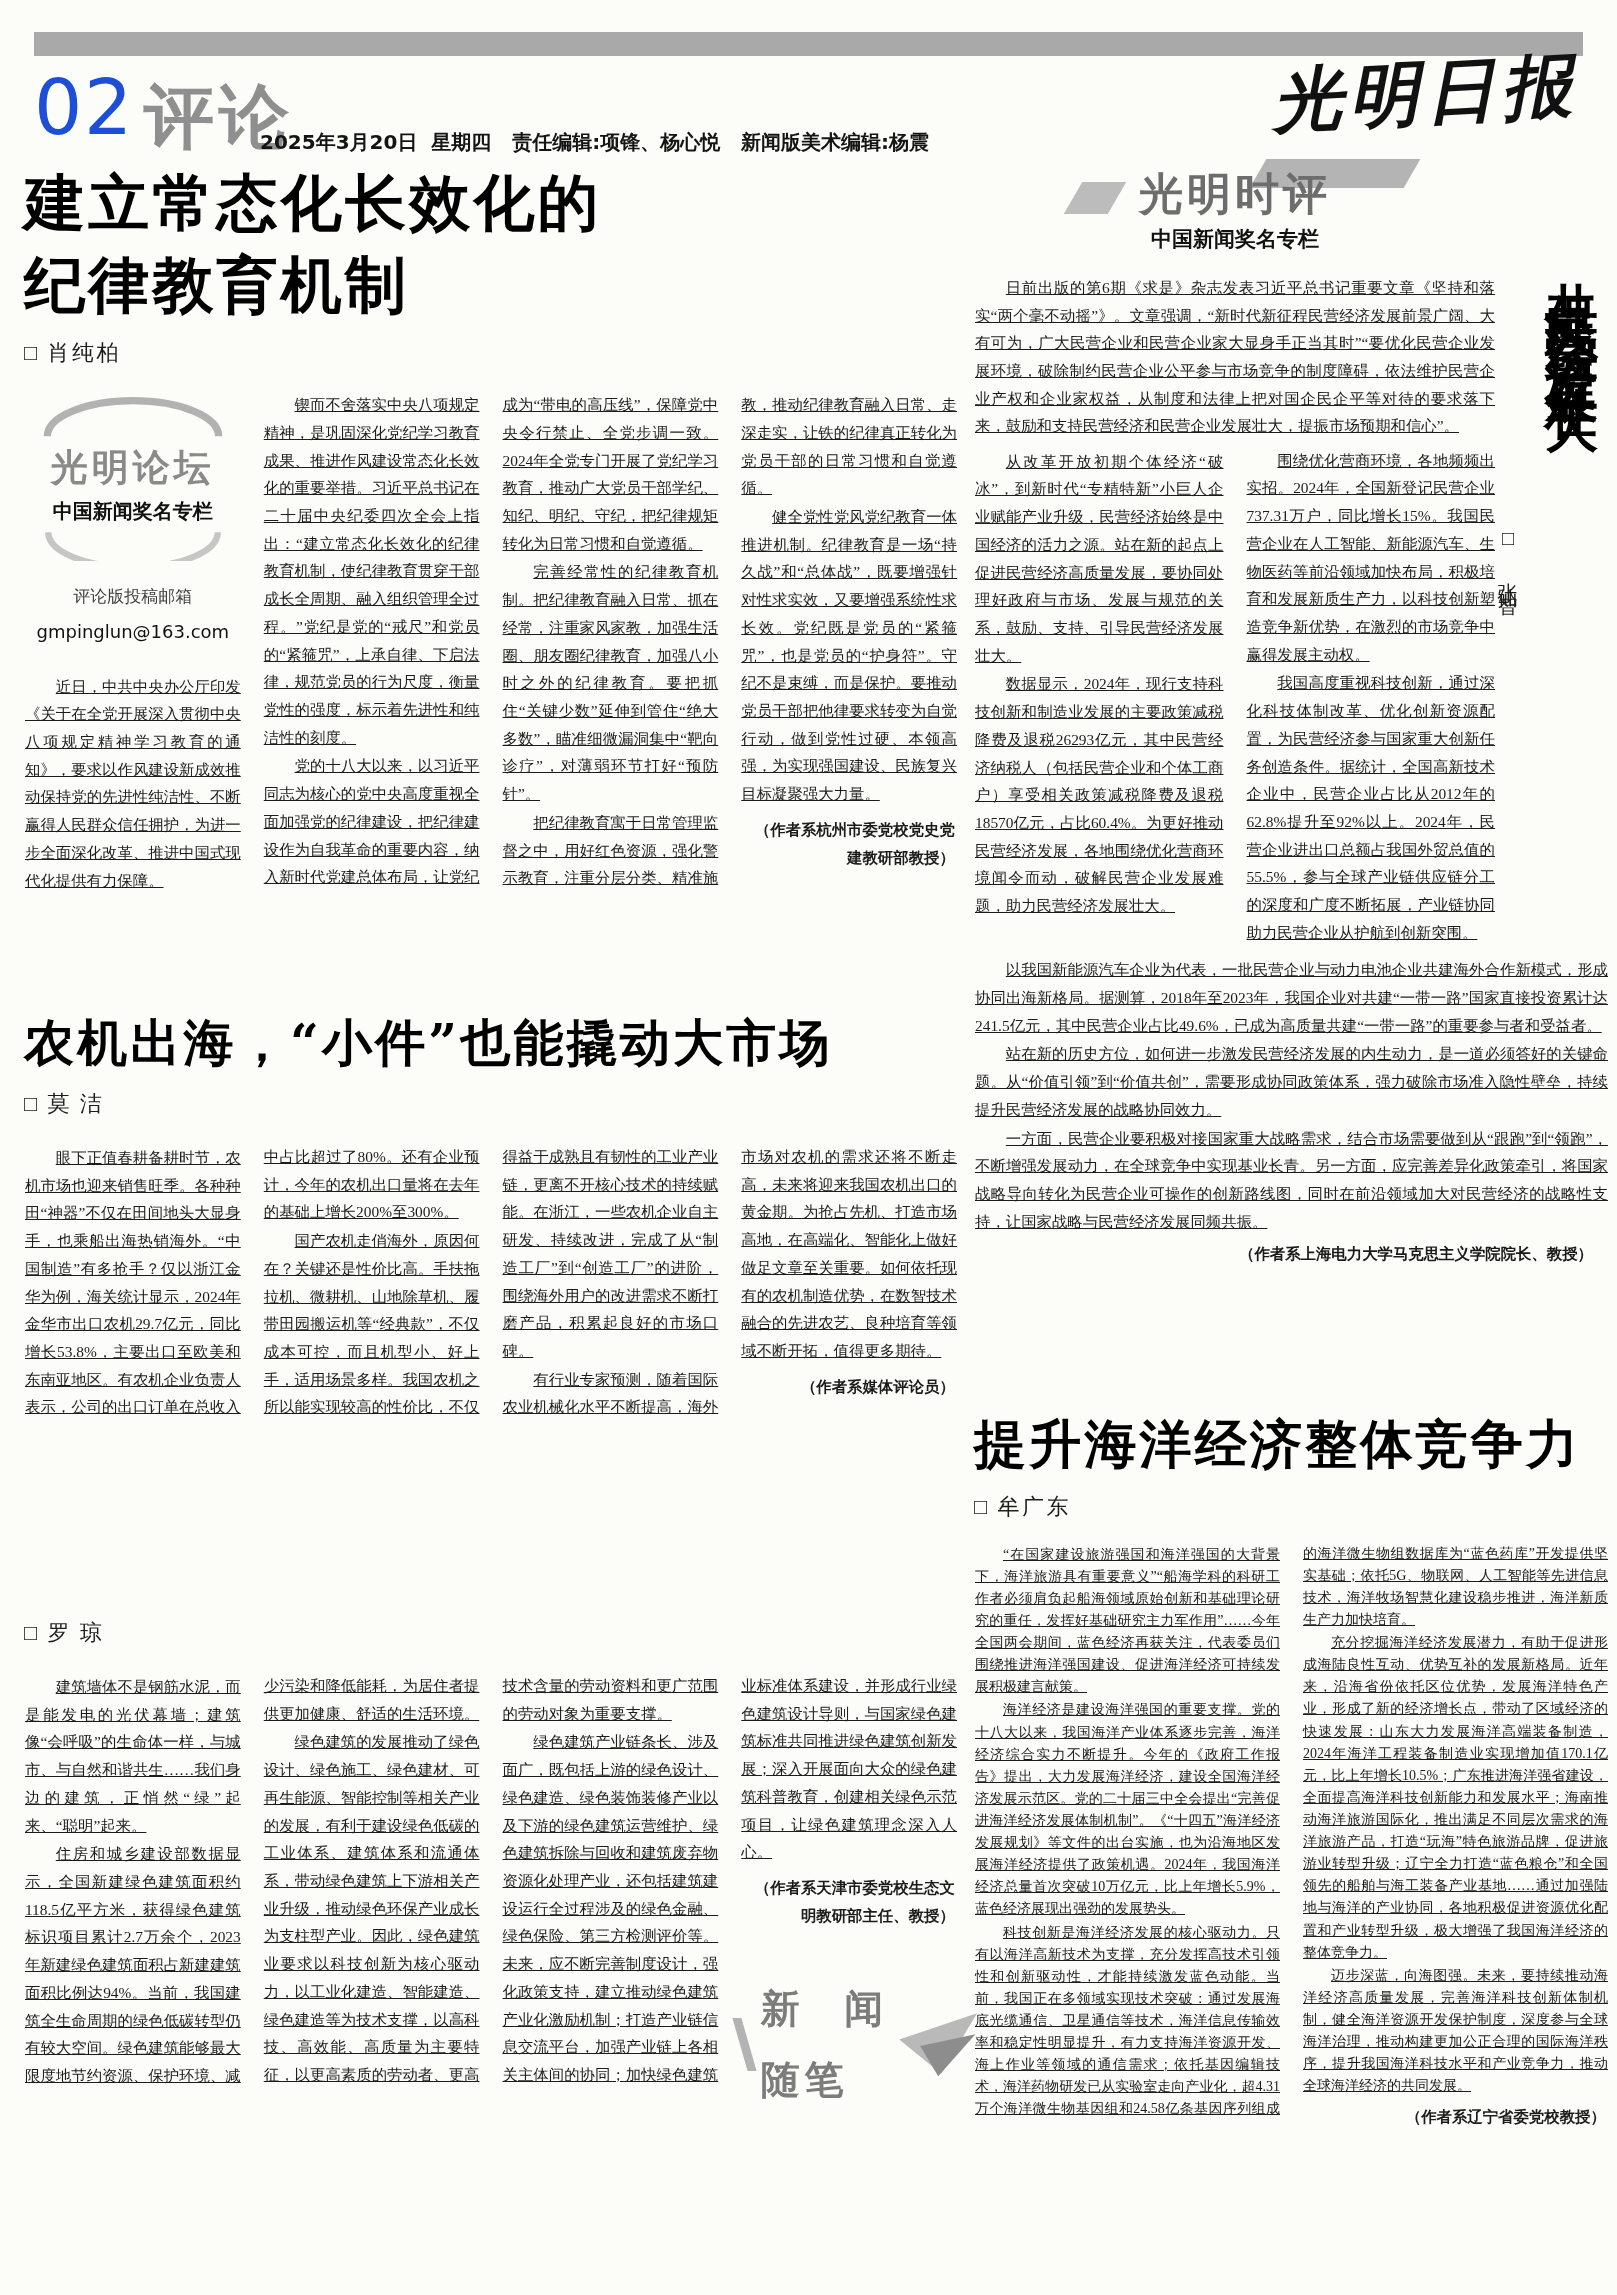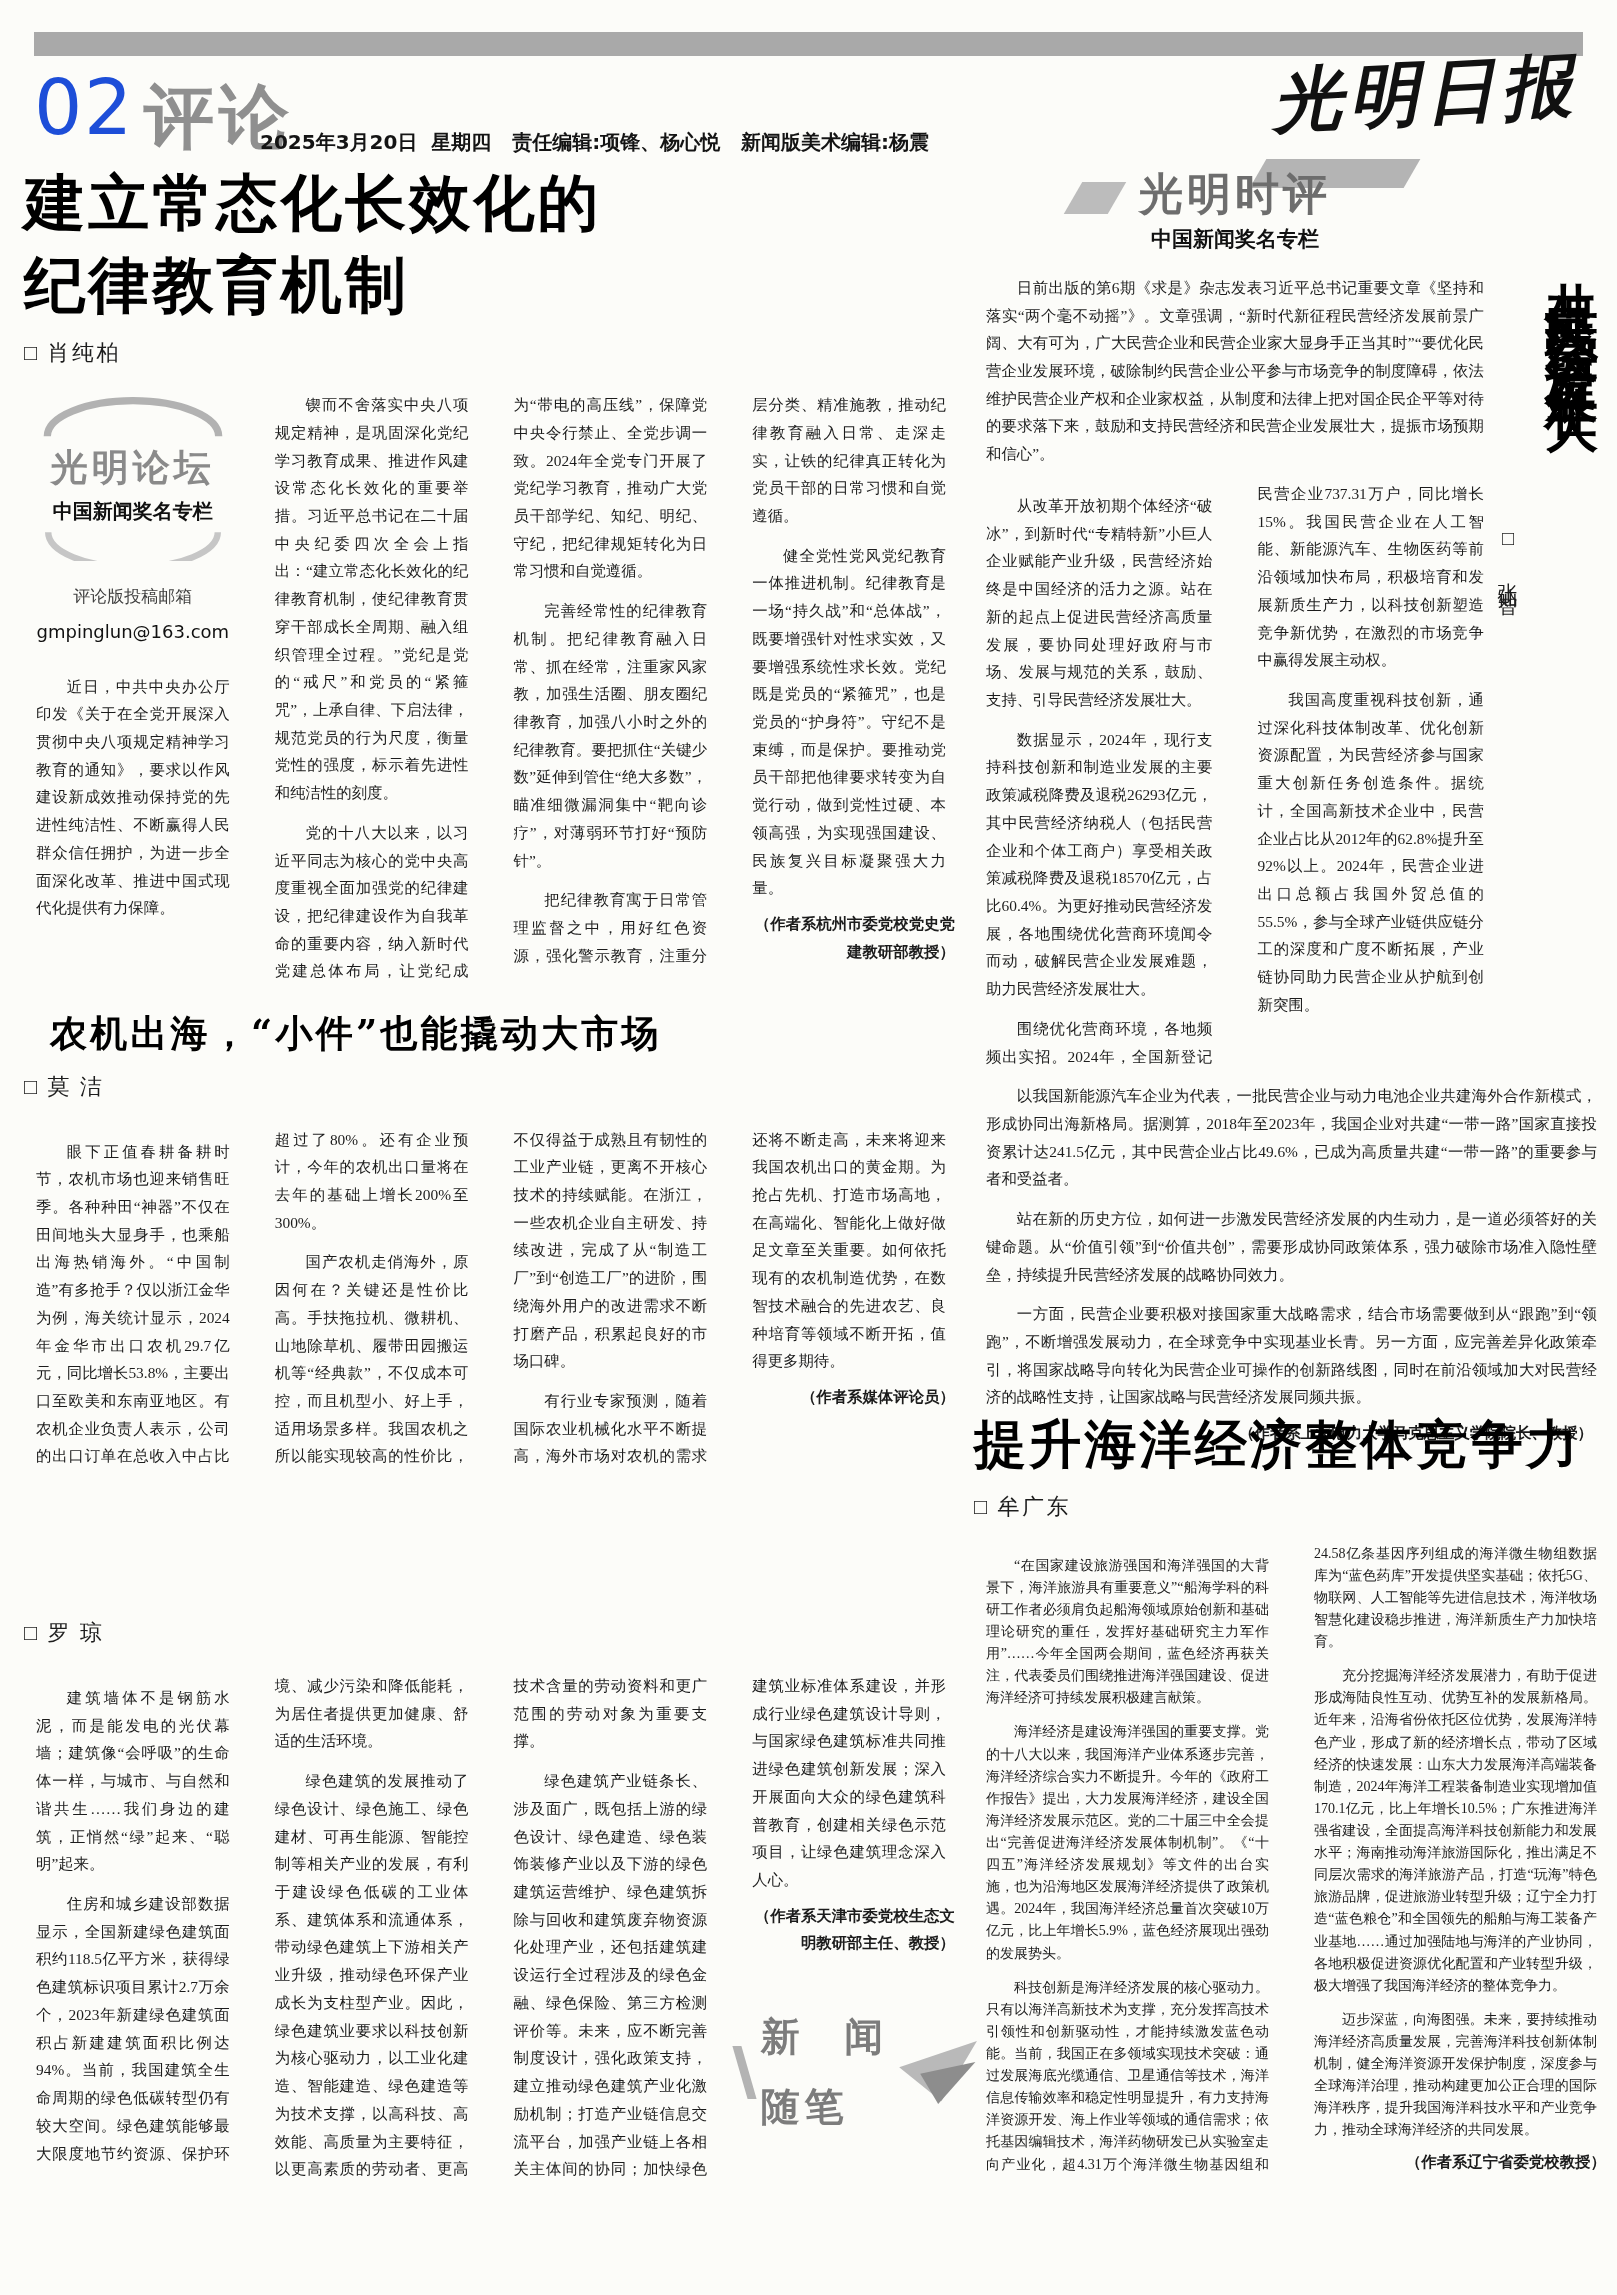--- a/index.html
+++ b/index.html
@@ -17,21 +17,21 @@
   .masthead { position:absolute; right:39px; top:58px; font-family:"DejaVu Serif",serif;
              font-size:70px; font-weight:bold; font-style:italic; color:#111;
              transform:rotate(-3deg); letter-spacing:6.5px; line-height:1; }
 
   
   .article { position:absolute; }
   .headline { font-family:"DejaVu Serif","Liberation Serif",serif; font-weight:900; color:#000;
               line-height:1.34; letter-spacing:3.2px; }
   .author { font-size:22px; color:#1d1d1d; margin-top:13px; letter-spacing:2.4px; }
   .body { font-size:15.4px; line-height:1.8; text-align:justify; color:#1c1c1c; }
-  .para { margin:12px; text-indent:2em; }
+  .para { margin:1px; text-indent:2em;text-decoration:underline; }
   .attribution { font-family:"Liberation Sans",sans-serif; font-weight:bold; font-size:15.4px;
                  text-align:right; margin:8px 3.2px 0 0; }
   .cols-4 { column-count:4; column-gap:21px; }
   .cols-2 { column-count:2; column-gap:21px; }
 
   
   .forum-box { width:92%; margin:3.2px auto 24px auto; text-align:center; break-inside:avoid; }
   .forum-title { font-family:"DejaVu Sans",sans-serif; font-size:37px; font-weight:bold;
                  color:#8a8a8a; letter-spacing:4px; line-height:1.15; }
   .forum-sub { font-family:"DejaVu Sans",sans-serif; font-size:20px; font-weight:bold; color:#101010;
@@ -137,21 +137,21 @@
         <p class="para">以我国新能源汽车企业为代表，一批民营企业与动力电池企业共建海外合作新模式，形成协同出海新格局。据测算，2018年至2023年，我国企业对共建“一带一路”国家直接投资累计达241.5亿元，其中民营企业占比49.6%，已成为高质量共建“一带一路”的重要参与者和受益者。</p>
         <p class="para">站在新的历史方位，如何进一步激发民营经济发展的内生动力，是一道必须答好的关键命题。从“价值引领”到“价值共创”，需要形成协同政策体系，强力破除市场准入隐性壁垒，持续提升民营经济发展的战略协同效力。</p>
         <p class="para">一方面，民营企业要积极对接国家重大战略需求，结合市场需要做到从“跟跑”到“领跑”，不断增强发展动力，在全球竞争中实现基业长青。另一方面，应完善差异化政策牵引，将国家战略导向转化为民营企业可操作的创新路线图，同时在前沿领域加大对民营经济的战略性支持，让国家战略与民营经济发展同频共振。</p>
       </div>
     <p class="attribution" style="width:619px;">（作者系上海电力大学马克思主义学院院长、教授）</p>
     <div class="vtitle">共促民营经济发展壮大</div>
     <div class="vauthor">□ 张仙智</div>
   </div>
 
   <div class="article" style="left:24px; top:1009px; width:934px;">
-    <div class="headline" style="font-size:37px;margin-left:26px;">农机出海，“小件”也能撬动大市场</div>
+    <div class="headline" style="font-size:50px;">农机出海，“小件”也能撬动大市场</div>
     <div class="author">□ 莫 洁</div>
     <div class="body cols-4" style="margin-top:24px;">
       <div class="paras">
           <p class="para">眼下正值春耕备耕时节，农机市场也迎来销售旺季。各种种田“神器”不仅在田间地头大显身手，也乘船出海热销海外。“中国制造”有多抢手？仅以浙江金华为例，海关统计显示，2024年金华市出口农机29.7亿元，同比增长53.8%，主要出口至欧美和东南亚地区。有农机企业负责人表示，公司的出口订单在总收入中占比超过了80%。还有企业预计，今年的农机出口量将在去年的基础上增长200%至300%。</p>
           <p class="para">国产农机走俏海外，原因何在？关键还是性价比高。手扶拖拉机、微耕机、山地除草机、履带田园搬运机等“经典款”，不仅成本可控，而且机型小、好上手，适用场景多样。我国农机之所以能实现较高的性价比，不仅得益于成熟且有韧性的工业产业链，更离不开核心技术的持续赋能。在浙江，一些农机企业自主研发、持续改进，完成了从“制造工厂”到“创造工厂”的进阶，围绕海外用户的改进需求不断打磨产品，积累起良好的市场口碑。</p>
           <p class="para">有行业专家预测，随着国际农业机械化水平不断提高，海外市场对农机的需求还将不断走高，未来将迎来我国农机出口的黄金期。为抢占先机、打造市场高地，在高端化、智能化上做好做足文章至关重要。如何依托现有的农机制造优势，在数智技术融合的先进农艺、良种培育等领域不断开拓，值得更多期待。</p>
         </div>
       <p class="attribution">（作者系媒体评论员）</p>
     </div>
   </div>

